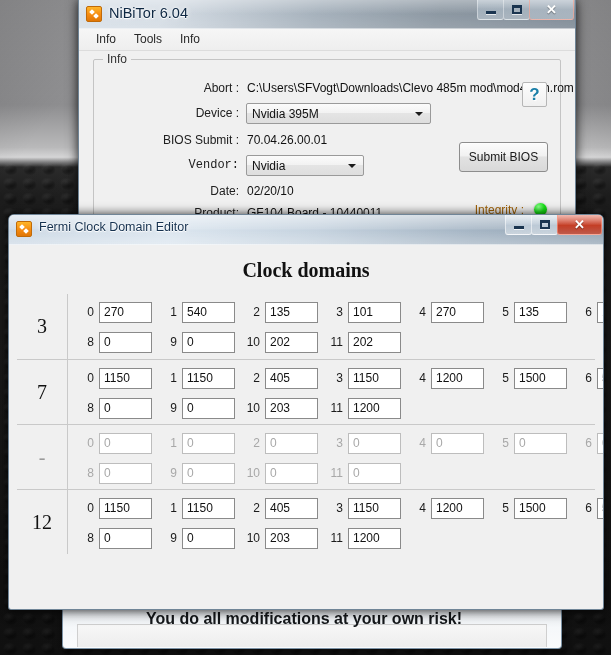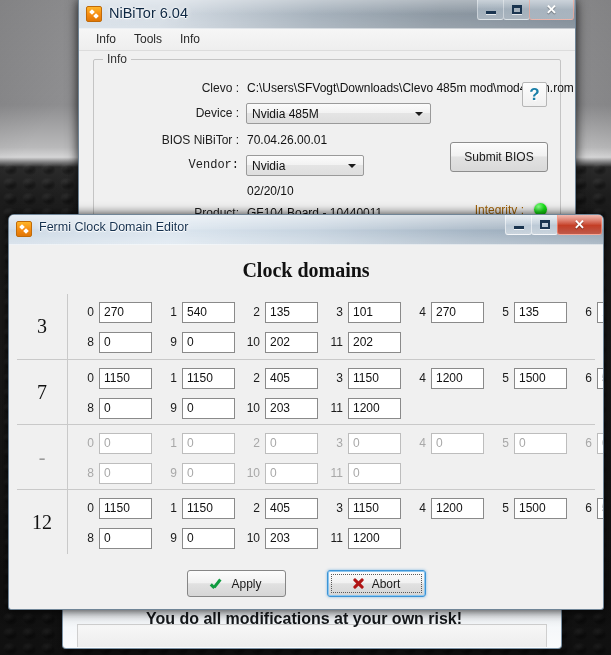--- a/index.html
+++ b/index.html
@@ -574,45 +574,46 @@
   <div id="nibitor-menubar">
     <div class="menu-item">Info</div>
     <div class="menu-item">Tools</div>
     <div class="menu-item">Info</div>
   </div>
 
   <div id="nibitor-body">
     <div class="groupbox">
       <div class="groupbox-title">Info</div>
 
-      <div class="info-label" style="left:10px; top:21px; width:135px;">Clevo :</div>
+      <div class="info-label" style="left:10px; top:21px; width:135px;">Abort :</div>
       <div class="info-value" style="left:153px; top:21px;">C:\Users\SFVogt\Downloads\Clevo 485m mod\mod485m.rom</div>
 
       <div class="info-label" style="left:10px; top:46px; width:135px;">Device :</div>
       <div class="combo" style="left:152px; top:43px; width:185px;">
-        <span class="combo-text">Nvidia 485M</span>
+        <span class="combo-text">Nvidia 395M</span>
         <span class="combo-arrow"></span>
       </div>
 
-      <div class="info-label" style="left:0px; top:73px; width:145px;">BIOS NiBiTor :</div>
+      <div class="info-label" style="left:0px; top:73px; width:145px;">BIOS Submit :</div>
       <div class="info-value" style="left:153px; top:73px;">70.04.26.00.01</div>
 
       <div class="info-label" style="left:10px; top:98px; width:135px;font-family:Liberation Mono, monospace;">Vendor:</div>
       <div class="combo" style="left:152px; top:95px; width:118px;">
         <span class="combo-text">Nvidia</span>
         <span class="combo-arrow"></span>
       </div>
 
+      <div class="info-label" style="left:10px; top:124px; width:135px;">Date:</div>
       <div class="info-value" style="left:153px; top:124px;">02/20/10</div>
 
       <div class="info-label" style="left:10px; top:146px; width:135px;">Product:</div>
       <div class="info-value" style="left:153px; top:146px;">GF104 Board - 10440011</div>
 
       <div id="help-button">?</div>
-      <div class="pushbutton" style="right:12px; top:82px; width:98px; height:30px;">Submit BIOS</div>
+      <div class="pushbutton" style="right:12px; top:82px; width:89px; height:30px;">Submit BIOS</div>
       <div id="integrity-label">Integrity :</div>
       <div id="integrity-led"></div>
     </div>
   </div>
 </div>
 
 <div id="nibitor-tabstrip">
   <div class="tab-ghost" style="left:82px;">Clockrates</div>
   <div class="tab-ghost" style="left:150px;">Voltages</div>
   <div class="tab-ghost" style="left:205px;">Fan Speed IC</div>
@@ -862,24 +863,14 @@
               </div>
               <div class="field-cell">
                 <span class="field-idx">11</span>
                 <div class="field-input">1200</div>
               </div>
             </div>
           </div>
         </div>
       </div>
 
-    <div id="fermi-buttons">
-      <div class="action-button">
-        <span class="btn-icon-check"></span>
-        <span>Apply</span>
-      </div>
-      <div class="action-button focused">
-        <span class="btn-icon-cross"></span>
-        <span>Abort</span>
-      </div>
-    </div>
   </div>
 </div>
 
 </body></html>

